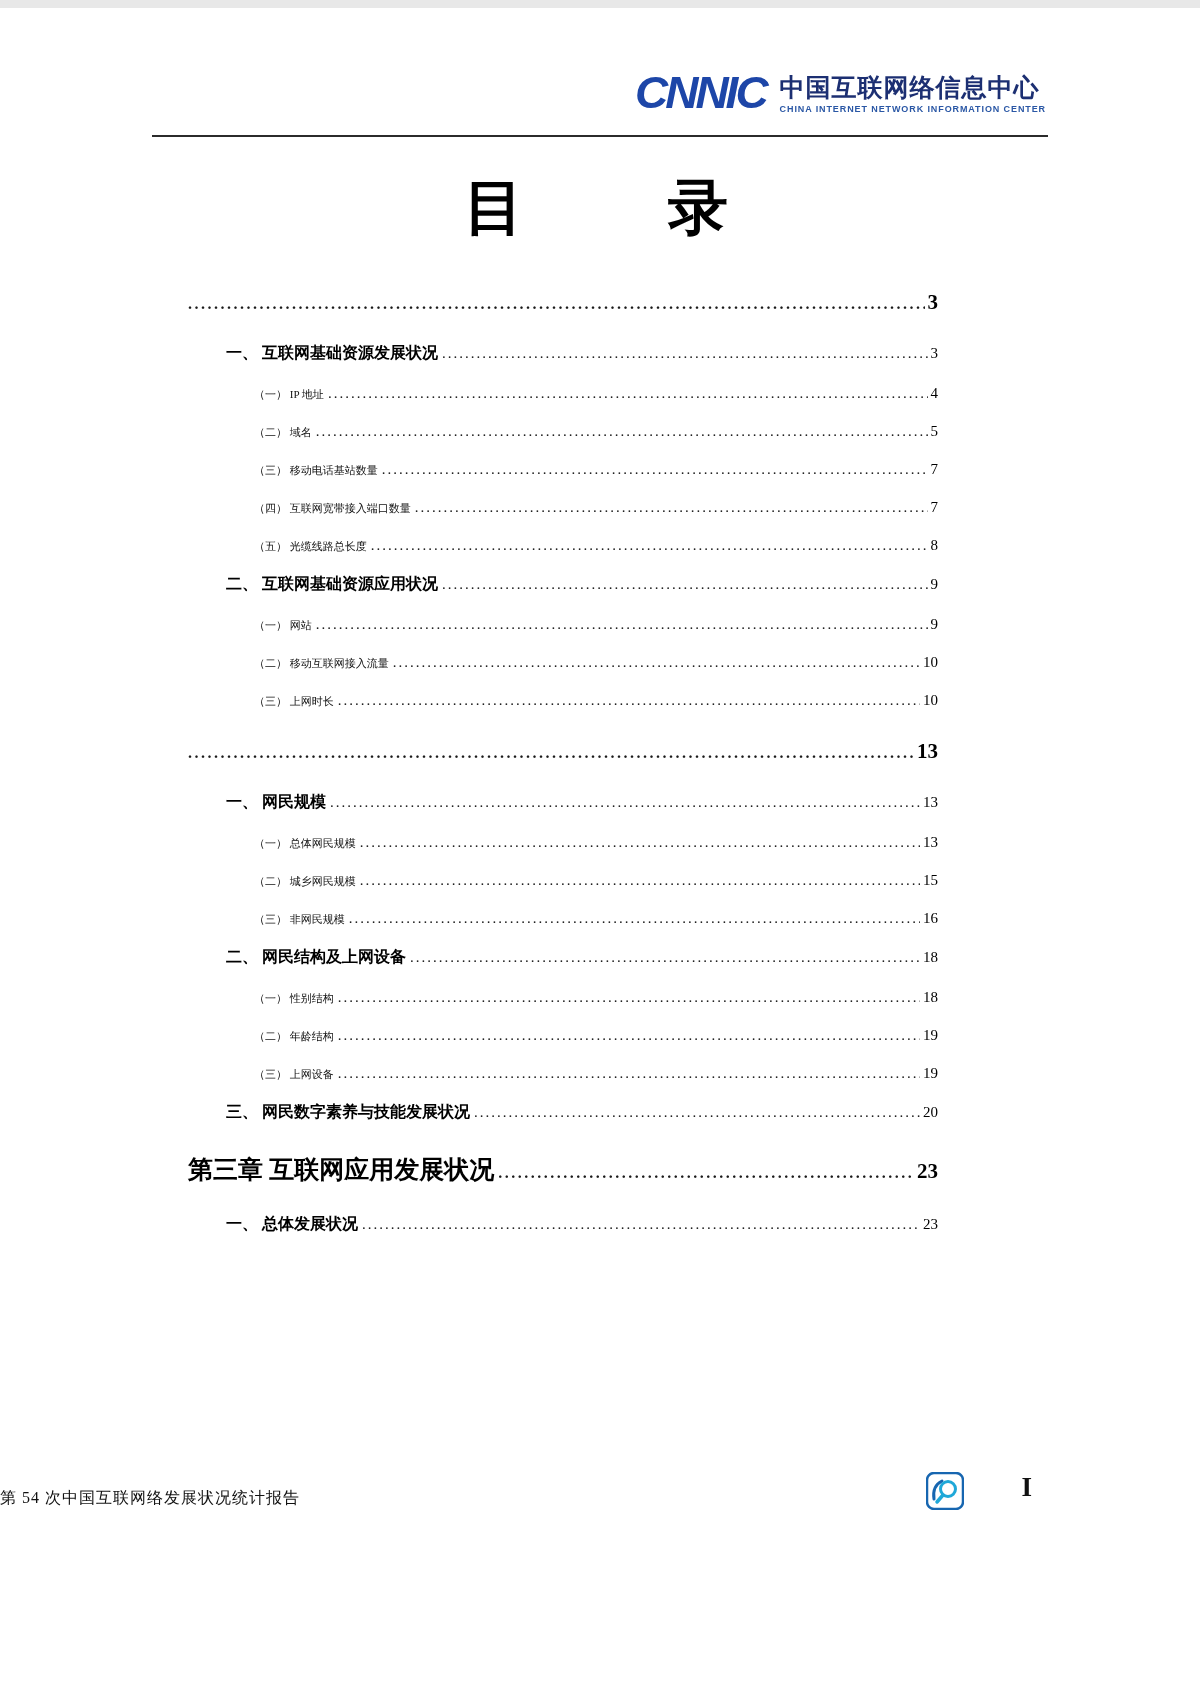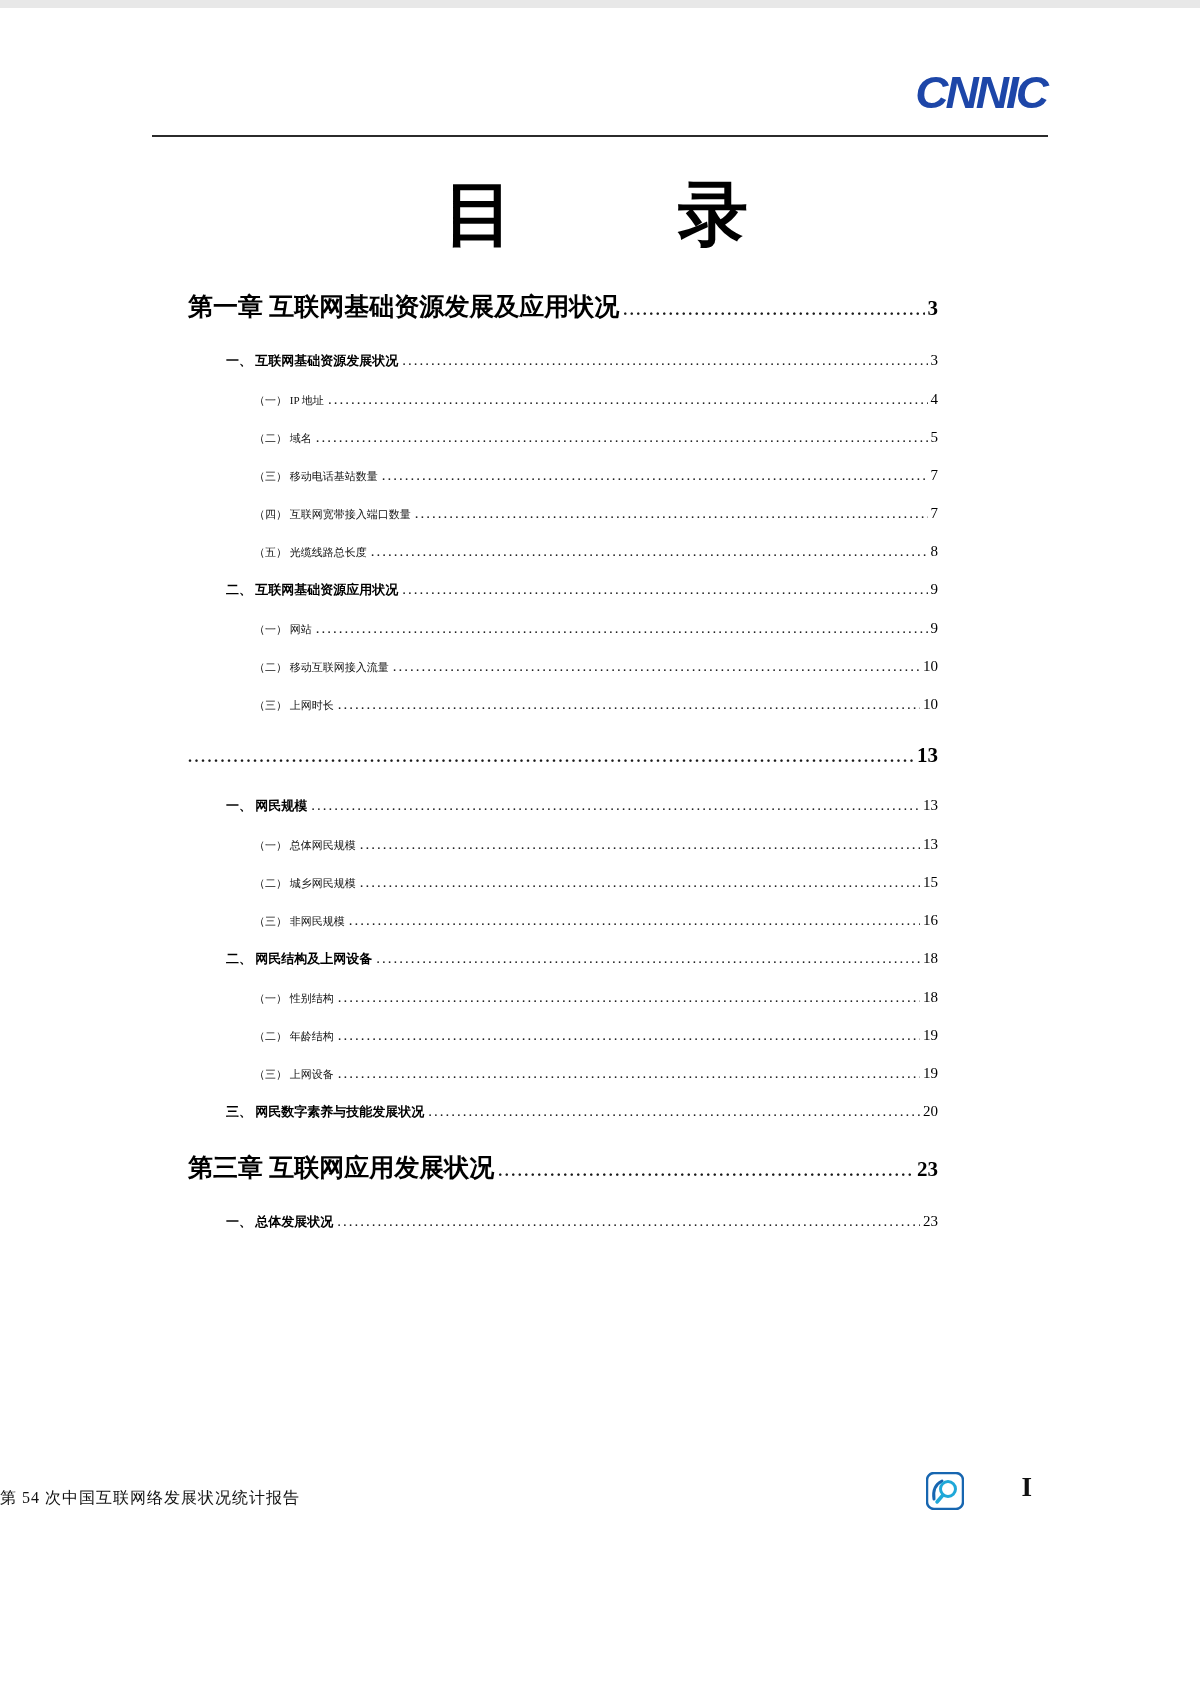--- a/index.html
+++ b/index.html
@@ -60,21 +60,21 @@
     background: #2b2b2b;
   }
 
   
   .doc-title {
     position: absolute;
     top: 160px;
     left: 0;
     width: 100%;
     text-align: center;
-    font-size: 70px;
+    font-size: 60px;
     font-weight: bold;
     letter-spacing: 8px;
     color: #000;
   }
 
   
   .toc {
     position: absolute;
     top: 252px;
     left: 188px;
@@ -94,21 +94,21 @@
     color: #1a1a1a;
   }
   .toc-page { white-space: nowrap; padding-left: 3px; font-size: 15px; }
 
   .toc-row.level0 { margin-top: 30px; margin-bottom: 28px; }
   .toc-row.level0 .toc-label { font-size: 25px; font-weight: bold; }
   .toc-row.level0 .toc-page  { font-size: 21px; font-weight: bold; }
   .toc-row.level0 .toc-dots::after { font-weight: bold; font-size: 16px; letter-spacing: 2.5px; }
 
   .toc-row.level1 { padding-left: 38px; margin-top: 4px; }
-  .toc-row.level1 .toc-label { font-size: 13px; font-weight: bold; }
+  .toc-row.level1 .toc-label { font-size: 16px; font-weight: bold; }
 
   .toc-row.level2 { padding-left: 66px; }
   .toc-row.level2 .toc-label { font-size: 11px; color: #111; }
 
   
   .footer-title {
     position: absolute;
     top: 1480px;
     left: 0;
     width: 100%;
@@ -134,28 +134,31 @@
     font-family: "Liberation Serif", serif;
   }
 </style>
 </head>
 <body>
 
 <div class="page">
 
   <div class="header">
     <div class="logo-mark">CNNIC</div>
+    <div class="org-block">
+      <div class="org-cn">中国互联网络信息中心</div>
+      <div class="org-en">CHINA INTERNET NETWORK INFORMATION CENTER</div>
+    </div>
   </div>
   <div class="header-rule"></div>
 
   <div class="doc-title">目　　录</div>
 
   <div class="toc">
       <div class="toc-row level0">
-        <span class="toc-label">第一章 互联网基础资源发展及应用状况</span>
         <span class="toc-dots"></span>
         <span class="toc-page">3</span>
       </div>
       <div class="toc-row level1">
         <span class="toc-label">一、 互联网基础资源发展状况</span>
         <span class="toc-dots"></span>
         <span class="toc-page">3</span>
       </div>
       <div class="toc-row level2">
         <span class="toc-label">（一） IP 地址</span>

